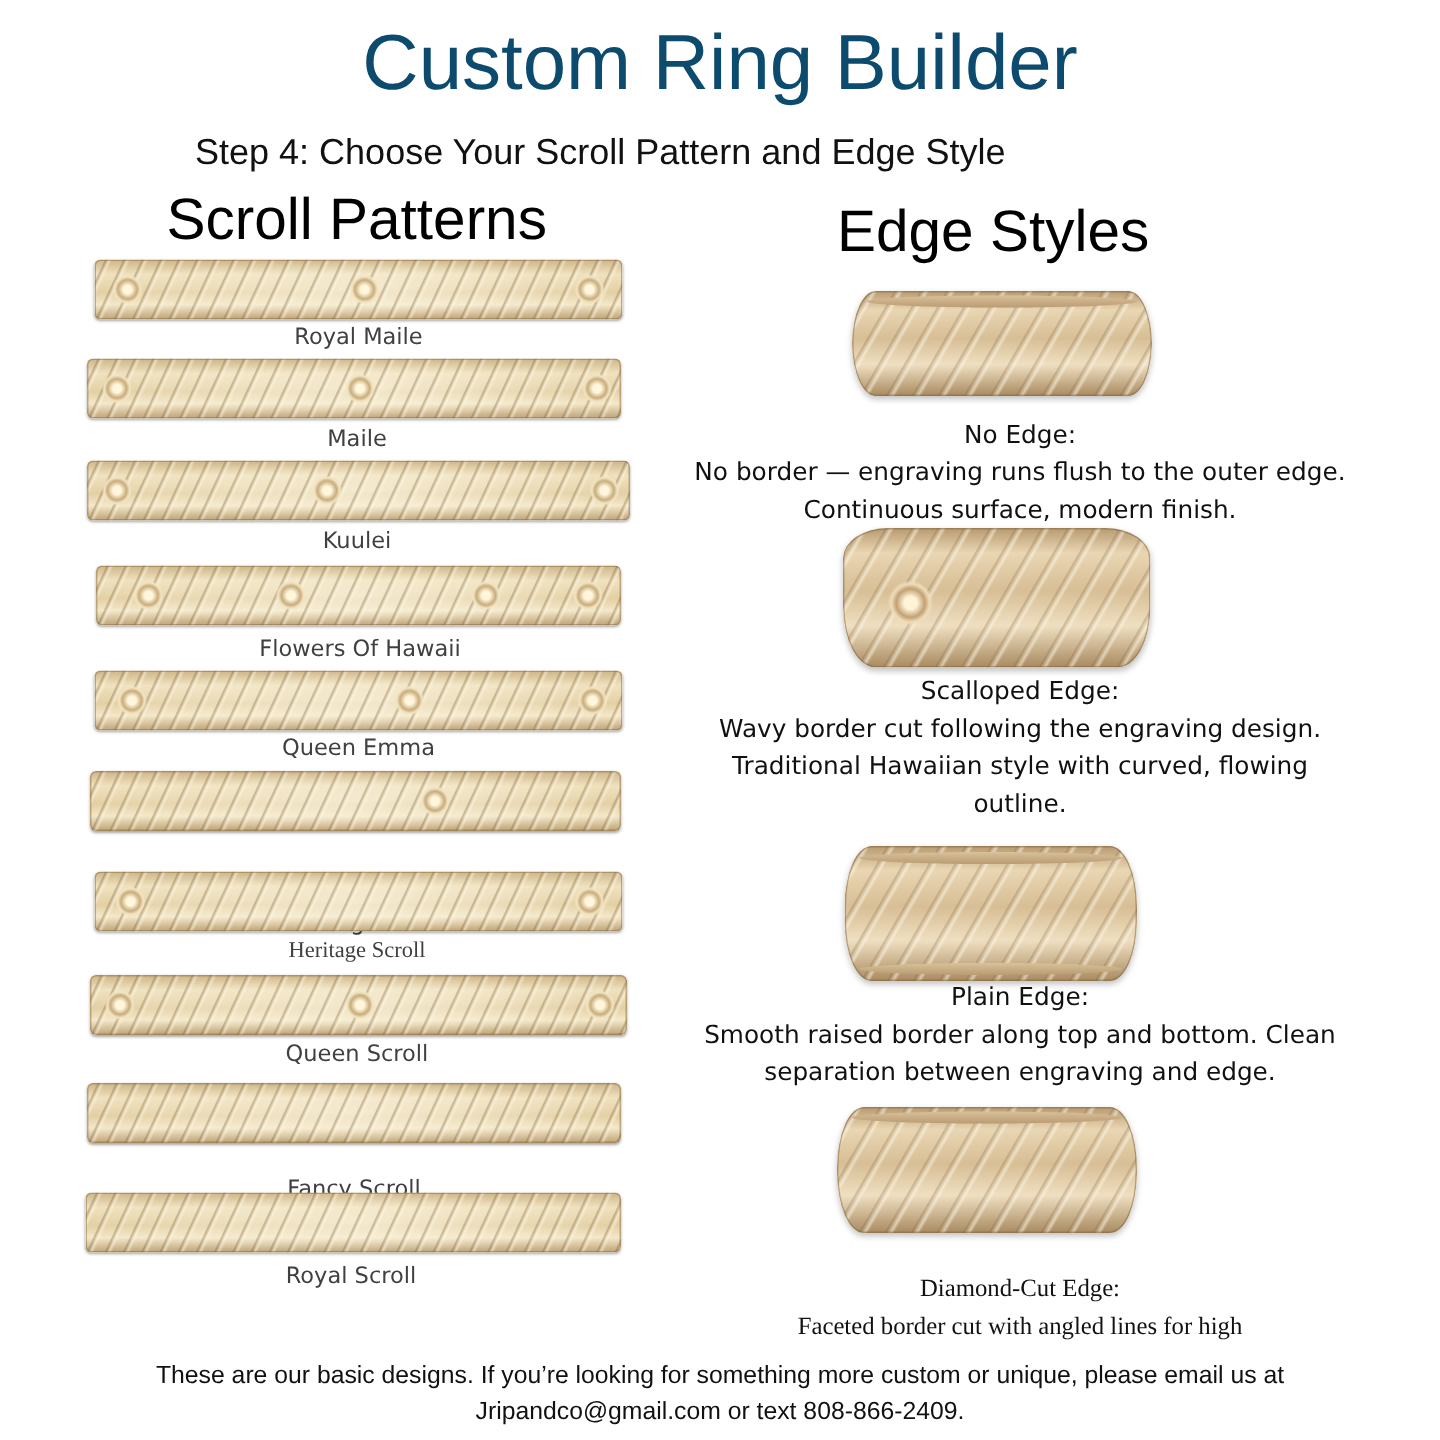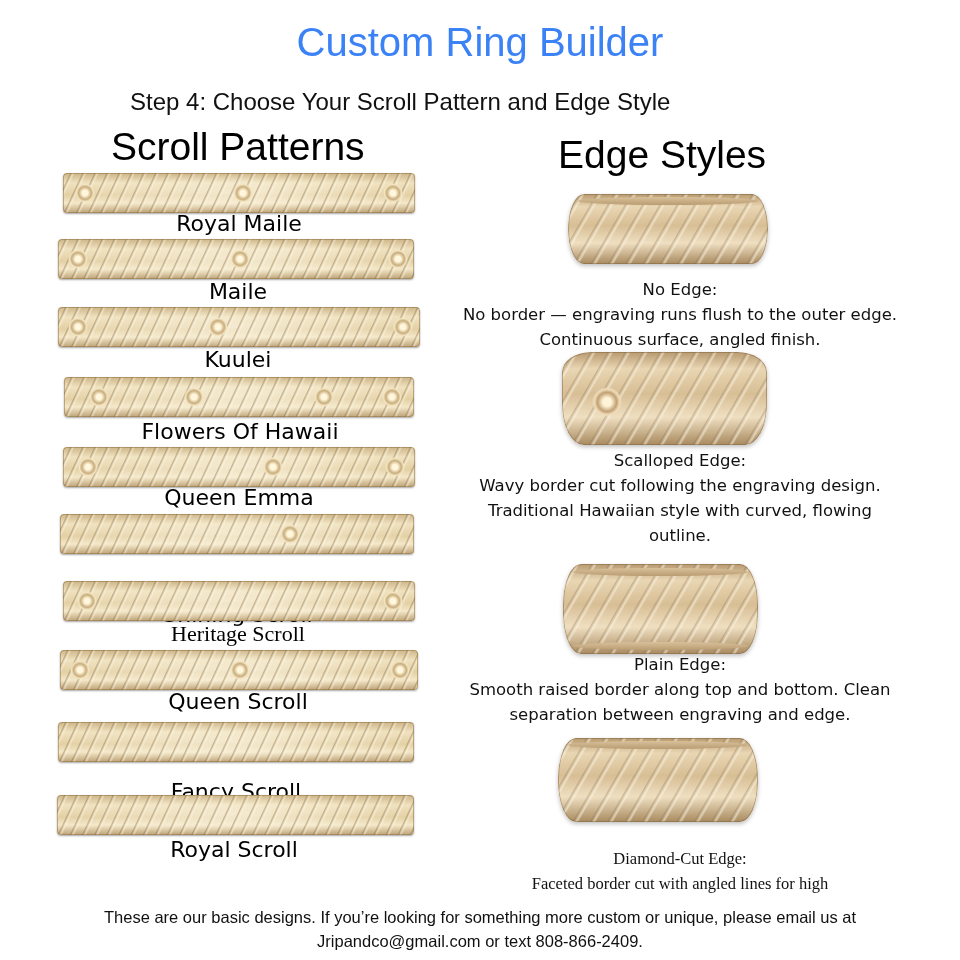--- a/index.html
+++ b/index.html
@@ -1,32 +1,32 @@
 <!DOCTYPE html>
 <html><head>
 <meta charset="utf-8">
 <style>
   html, body { margin: 0; padding: 0; background: #ffffff; }
   body { width: 960px; height: 960px; position: relative; overflow: hidden;
          font-family: "DejaVu Sans", sans-serif; color: #111; }
   .abs { position: absolute; text-align: right; }
   .title { left: 0; width: 960px; top: 10px; text-align: center;
-           font-family: "Liberation Sans", sans-serif; font-size: 40px; line-height: 64px; color: #3b82f6; }
+           font-family: "Liberation Sans", sans-serif; font-size: 52px; line-height: 64px; color: #0c4a6e; }
   .subtitle { left: 130px; top: 87px; font-family: "Liberation Sans", sans-serif; font-size: 24px; line-height: 30px; color: #111; }
   .col-head { font-family: "Liberation Sans", sans-serif; font-size: 39px; line-height: 44px; color: #000; }
   .bar { position: absolute; height: 40px; border-radius: 4px;
     background:
       repeating-linear-gradient(115deg, rgba(120,90,40,0.0) 0px, rgba(120,90,40,0.0) 6px, rgba(110,80,35,0.35) 7px, rgba(255,250,230,0.5) 9px, rgba(120,90,40,0.0) 11px),
       radial-gradient(ellipse at 50% 50%, rgba(255,250,235,0.6), rgba(0,0,0,0) 70%),
       linear-gradient(180deg, #cdb487 0%, #f0e2bf 25%, #e3cfa3 55%, #f4e8c9 75%, #bda276 100%);
     box-shadow: 0 1px 2px rgba(0,0,0,0.35), inset 0 0 0 1px rgba(140,110,60,0.5);
   }
   .bar .flower { position: absolute; top: 10px; width: 20px; height: 20px; border-radius: 50%;
     background: radial-gradient(circle, #fff6dc 20%, #c9ad7c 45%, #f2e4c2 60%, rgba(0,0,0,0) 72%); }
-  .bar-label { position: absolute; font-family: "DejaVu Sans", sans-serif; font-size: 22px; line-height: 24px; color: #000000; text-align: center; width: 360px; }
+  .bar-label { position: absolute; font-family: "DejaVu Sans", sans-serif; font-size: 15px; line-height: 24px; color: #404040; text-align: center; width: 360px; }
   .ring { position: absolute; border-radius: 18px / 40px;
     background:
       repeating-linear-gradient(120deg, rgba(0,0,0,0) 0px, rgba(0,0,0,0) 9px, rgba(120,90,50,0.28) 10px, rgba(255,248,230,0.55) 13px, rgba(0,0,0,0) 15px),
       linear-gradient(180deg, #b89a70 0%, #e9d6b3 18%, #d7be95 45%, #efdfc1 70%, #a88a60 100%);
     box-shadow: 0 2px 4px rgba(0,0,0,0.25), inset 0 0 0 1px rgba(130,100,60,0.5); }
   .ring .rim { position: absolute; left: 10px; right: 10px; height: 8px; border-radius: 50%;
     background: linear-gradient(180deg, #d9c19a, #b99c72); }
   .edge-text { position: absolute; left: 440px; width: 480px; text-align: center;
     font-family: "DejaVu Sans", sans-serif; font-size: 16.5px; line-height: 25px; color: #111; }
   .footer { left: 60px; width: 840px; top: 905px; text-align: center;
@@ -124,21 +124,21 @@
 </div>
 
 <div>
   <div>
     <div class="ring" style="left:568px; top:194px; width:200px; height:70px;">
       <span class="rim" style="top:3px;"></span>
     </div>
     <div class="edge-text" style="top:277px;">
       <div>No Edge:</div>
       <div>No border — engraving runs flush to the outer edge.</div>
-      <div>Continuous surface, angled finish.</div>
+      <div>Continuous surface, modern finish.</div>
     </div>
   </div>
 
   <div>
     <div class="ring" style="left:562px; top:352px; width:205px; height:93px; border-radius:30px 30px 22px 22px / 20px 20px 40px 40px;">
       <span class="flower" style="position:absolute; left:30px; top:35px; width:30px; height:30px; border-radius:50%; background: radial-gradient(circle, #fff4d8 20%, #c2a173 45%, #efdcba 60%, rgba(0,0,0,0) 72%);"></span>
     </div>
     <div class="edge-text" style="top:448px;">
       <div>Scalloped Edge:</div>
       <div>Wavy border cut following the engraving design.</div>

